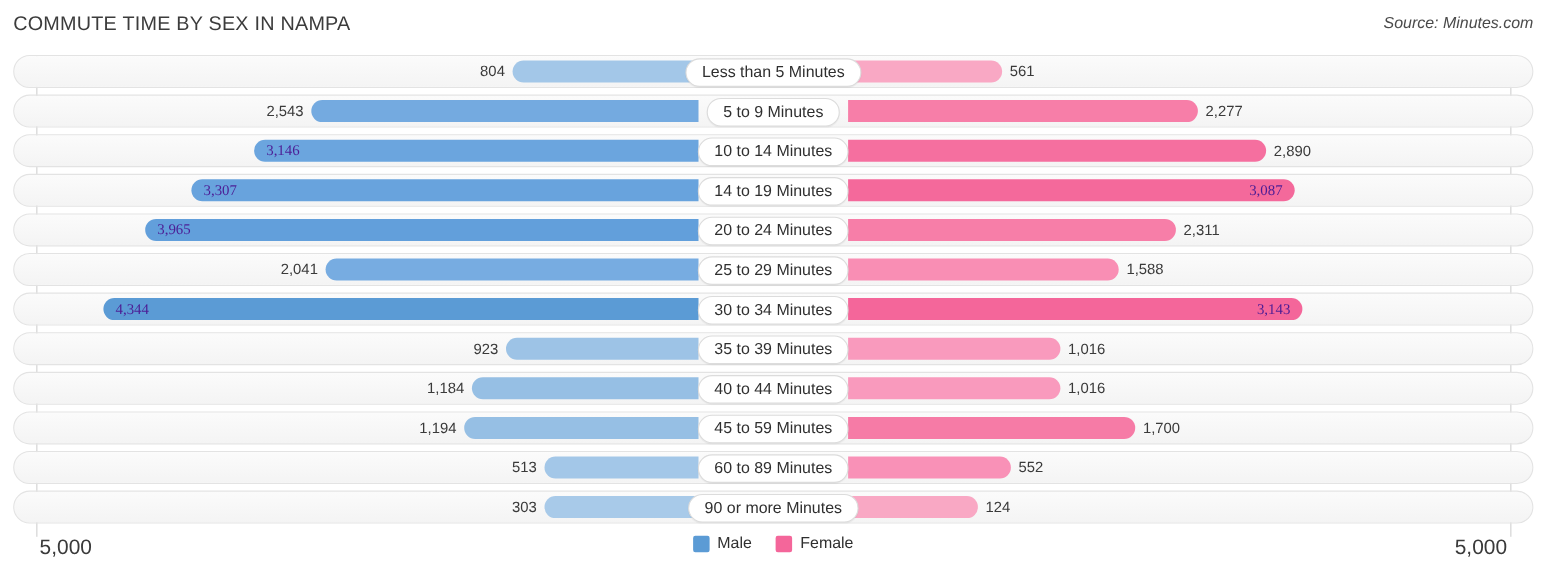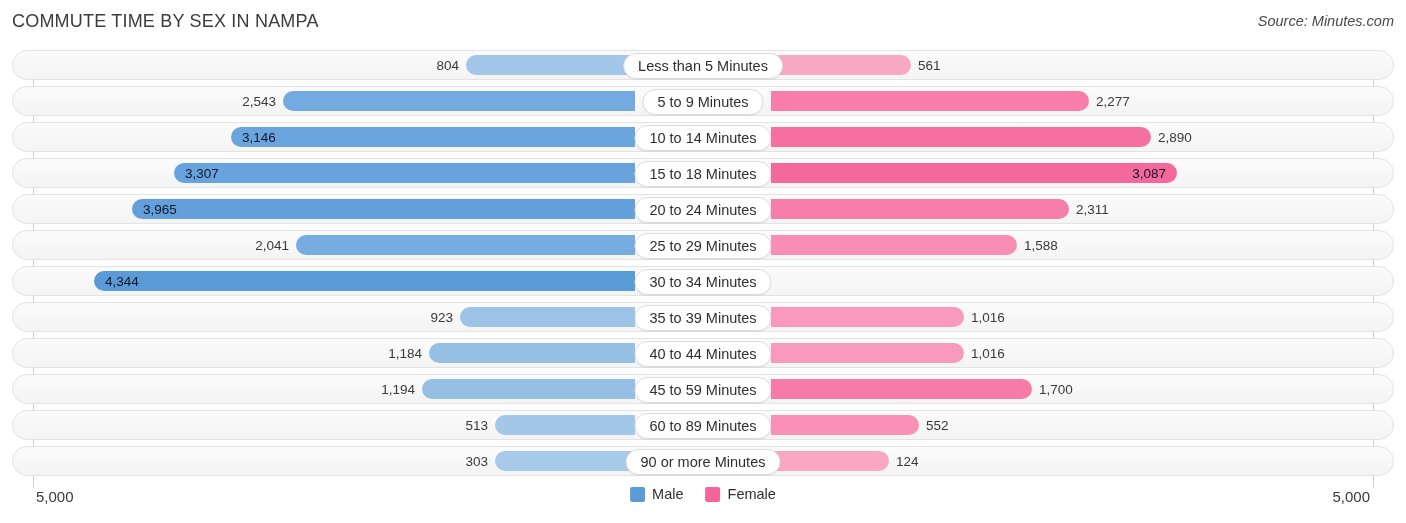--- a/index.html
+++ b/index.html
@@ -103,21 +103,21 @@
   }
 
   .val {
     position: absolute;
     top: 50%;
     transform: translateY(-50%);
     font-size: 13.5px;
     white-space: nowrap;
     color: #3a3a3a;
   }
-  .val.inside { color: #0f172a; }
+  .val.inside { color: #4c1d95; font-family: Liberation Serif, serif; }
   .val.male-out    { right: 100%; margin-right: 7px; }
   .val.male-in     { left: 11px; }
   .val.female-out  { left: 100%; margin-left: 7px; }
   .val.female-in   { right: 11px; }
 
   .cat-pill {
     position: absolute;
     left: 50%;
     top: 2px;
     transform: translateX(-50%);
@@ -138,21 +138,21 @@
   .footer {
     position: absolute;
     left: 12px;
     top: 486px;
     width: 1382px;
     height: 28px;
   }
   .axis-label {
     position: absolute;
     top: 2px;
-    font-size: 15px;
+    font-size: 19px;
     color: #3a3a3a;
     white-space: nowrap;
   }
   .axis-label.left  { left: 24px; }
   .axis-label.right { left: 1361px; transform: translateX(-100%); margin-left: -3px; }
 
   .legend {
     position: absolute;
     left: 50%;
     top: 0;
@@ -225,21 +225,21 @@
         </div>
         <div class="row">
           <div class="track">
             <div class="bar male" style="width: 461px; background: rgb(104, 163, 221); padding-left: 46px;">
               <span class="val inside male-in">3,307</span>
             </div>
             <div class="bar female" style="width: 406px; background: rgb(244, 105, 155);">
               <span class="val inside female-in">3,087</span>
             </div>
           </div>
-          <div class="cat-pill">15 to 18 Minutes</div>
+          <div class="cat-pill">14 to 19 Minutes</div>
         </div>
         <div class="row">
           <div class="track">
             <div class="bar male" style="width: 503px; background: rgb(98, 159, 219);">
               <span class="val inside male-in">3,965</span>
             </div>
             <div class="bar female" style="width: 298px; background: rgb(247, 126, 168);">
               <span class="val female-out">2,311</span>
             </div>
           </div>
@@ -253,20 +253,23 @@
             <div class="bar female" style="width: 246px; background: rgb(249, 142, 180);">
               <span class="val female-out">1,588</span>
             </div>
           </div>
           <div class="cat-pill">25 to 29 Minutes</div>
         </div>
         <div class="row">
           <div class="track">
             <div class="bar male" style="width: 541px; background: rgb(91, 155, 213);">
               <span class="val inside male-in">4,344</span>
+            </div>
+            <div class="bar female" style="width: 413px; background: rgb(244, 102, 154);">
+              <span class="val inside female-in">3,143</span>
             </div>
           </div>
           <div class="cat-pill">30 to 34 Minutes</div>
         </div>
         <div class="row">
           <div class="track">
             <div class="bar male" style="width: 175px; background: rgb(157, 195, 230);">
               <span class="val male-out">923</span>
             </div>
             <div class="bar female" style="width: 193px; background: rgb(249, 154, 189);">

